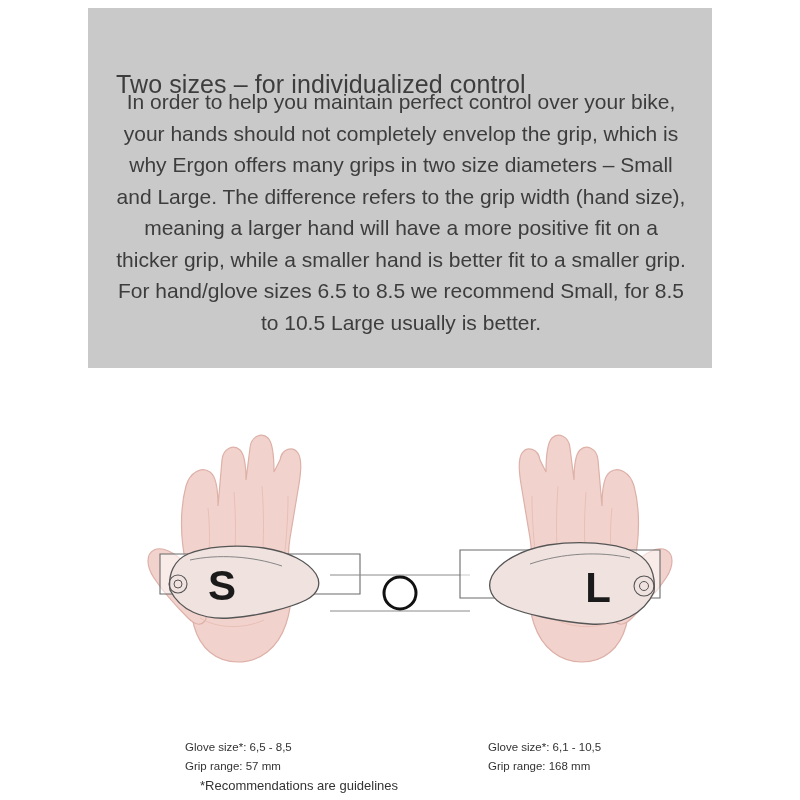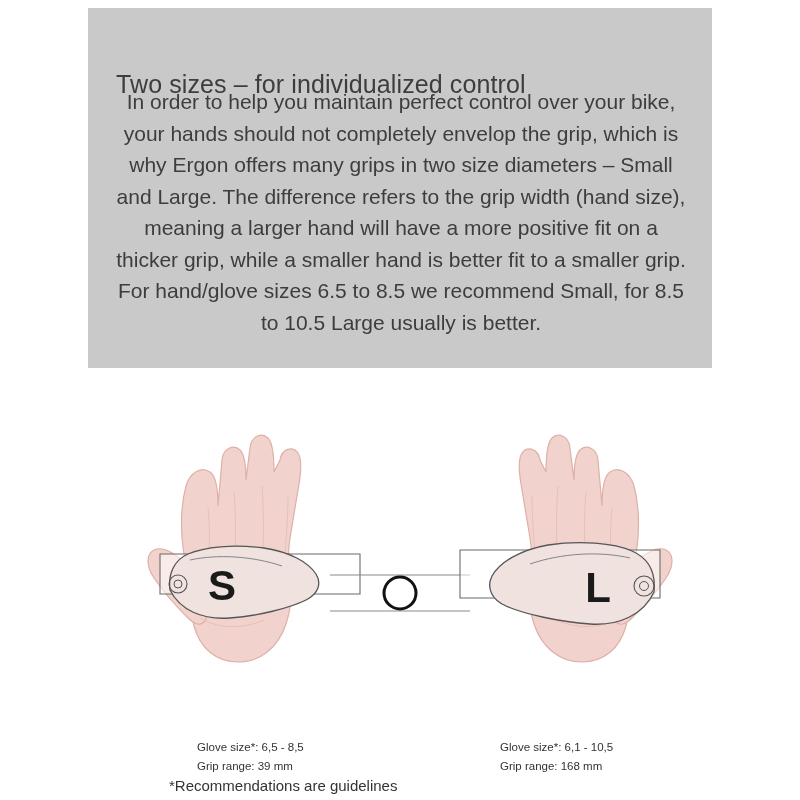--- a/index.html
+++ b/index.html
@@ -83,22 +83,22 @@
   
   .caption {
     position: absolute;
     font-size: 11.5px;
     line-height: 19px;
     color: #333333;
     white-space: nowrap;
   }
   .caption-left  { left: 185px; top: 738px; }
   .caption-right { left: 488px; top: 738px; }
-  .caption-note  { left: 169px; top: 776px; font-size: 15px; color: #333; }
-  .cap-line { display: block; margin-left: 12px; }
+  .caption-note  { left: 200px; top: 776px; font-size: 13px; color: #333; }
+  .cap-line { display: block; }
 </style>
 </head>
 <body>
 
 <div class="page">
 
   <div class="info-panel">
     <div class="info-title">Two sizes – for individualized control</div>
     <div class="info-body">In order to help you maintain perfect control over your bike, your hands should not completely envelop the grip, which is why Ergon offers many grips in two size diameters – Small and Large. The difference refers to the grip width (hand size), meaning a larger hand will have a more positive fit on a thicker grip, while a smaller hand is better fit to a smaller grip. For hand/glove sizes 6.5 to 8.5 we recommend Small, for 8.5 to 10.5 Large usually is better.</div>
   </div>
@@ -210,21 +210,21 @@
           </g>
         </g>
 
         <text x="198" y="234" font-family="'Liberation Sans', sans-serif" font-size="42" font-weight="700" fill="#1a1a1a" text-anchor="middle">L</text>
       </svg>
     </div>
   </div>
 
   <div class="caption caption-left">
     <span class="cap-line">Glove size*: 6,5 - 8,5</span>
-    <span class="cap-line">Grip range: 39 mm</span>
+    <span class="cap-line">Grip range: 57 mm</span>
   </div>
 
   <div class="caption caption-right">
     <span class="cap-line">Glove size*: 6,1 - 10,5</span>
     <span class="cap-line">Grip range: 168 mm</span>
   </div>
 
   <div class="caption caption-note">*Recommendations are guidelines</div>
 
 </div>

